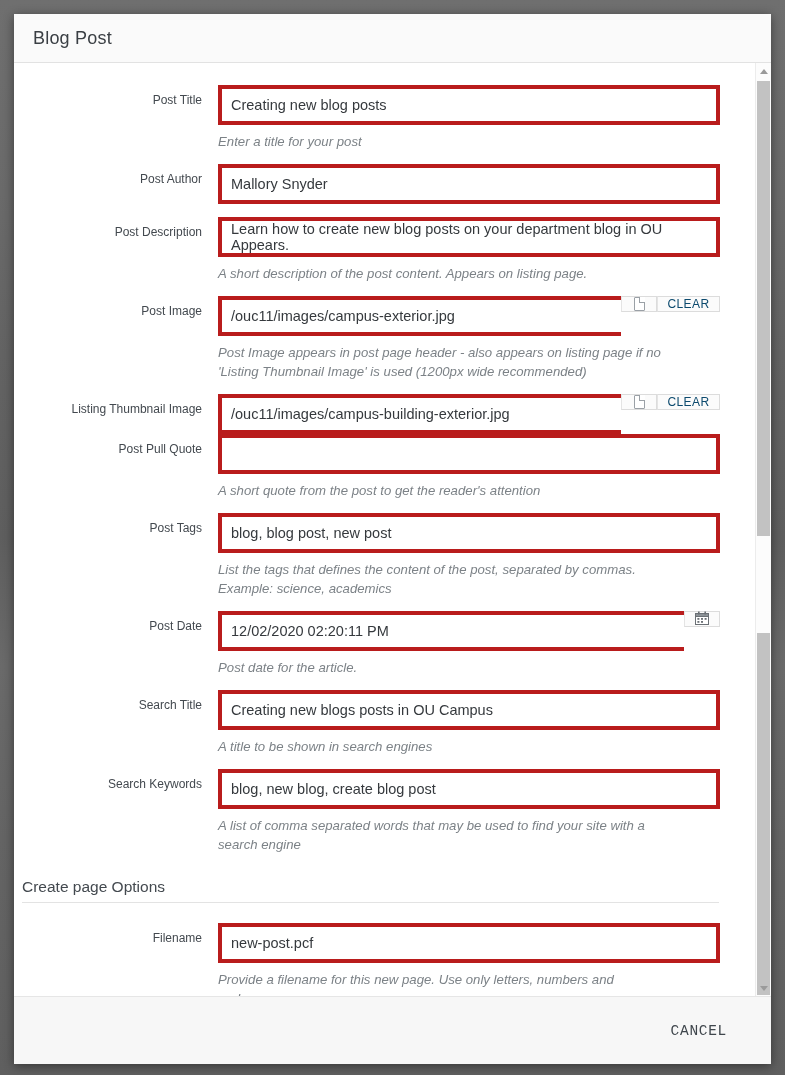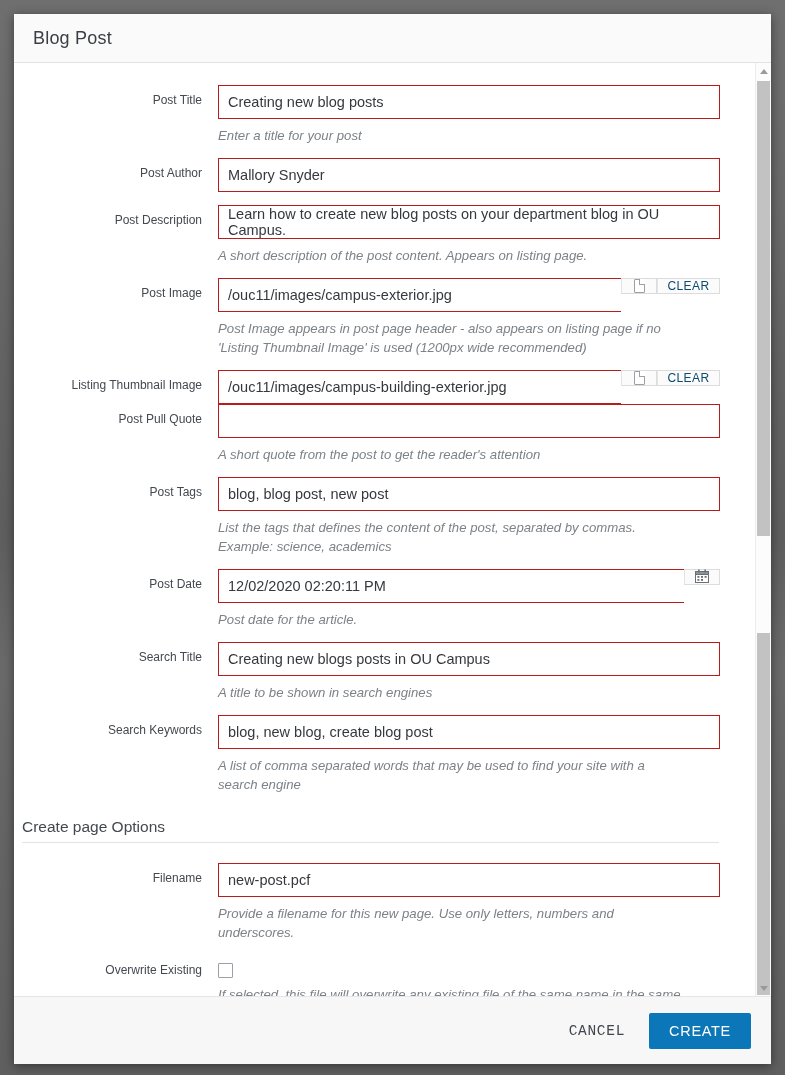--- a/index.html
+++ b/index.html
@@ -60,21 +60,21 @@
     padding-right: 16px;
     padding-top: 6px;
     font-size: 12px;
     color: #43494f;
     line-height: 18px;
   }
   .ctl { width: 520px; }
 
   .inputbox {
     height: 31px;
-    border: 1px solid #b91c1c;
+    border: 4px solid #b91c1c;
     background: #fff;
     display: flex; align-items: center;
     padding: 16px 9px;
     font-size: 14.5px;
     color: #35393d;
     width: 502px;
   }
   .inputbox.full { width: 502px; }
 
   .hint {
@@ -218,21 +218,21 @@
         <div class="row">
           <div class="lbl">Post Author</div>
           <div class="ctl">
             <div class="inputbox full">Mallory Snyder</div>
             <div class="nohint"></div>
           </div>
         </div>
         <div class="row">
           <div class="lbl">Post Description</div>
           <div class="ctl">
-            <div class="inputbox full">Learn how to create new blog posts on your department blog in OU Campus.</div>
+            <div class="inputbox full">Learn how to create new blog posts on your department blog in OU Appears.</div>
             <div class="hint">A short description of the post content. Appears on listing page.</div>
           </div>
         </div>
         <div class="row">
           <div class="lbl">Post Image</div>
           <div class="ctl">
             <div class="addon-wrap">
               <div class="inputbox">/ouc11/images/campus-exterior.jpg</div>
               <div class="addon browse">
                 <span class="file-glyph"></span>
@@ -332,16 +332,15 @@
       <div class="sb-thumb" id="sb-thumb-lower"></div>
       <div class="sb-arrow down">
           <i></i>
         </div>
     </div>
 
   </div>
 
   <div id="footer">
     <button id="btn-cancel">CANCEL</button>
-    <button id="btn-create" style="background: rgb(11, 118, 184);">CREATE</button>
   </div>
 
 </div>
 
 </body></html>

